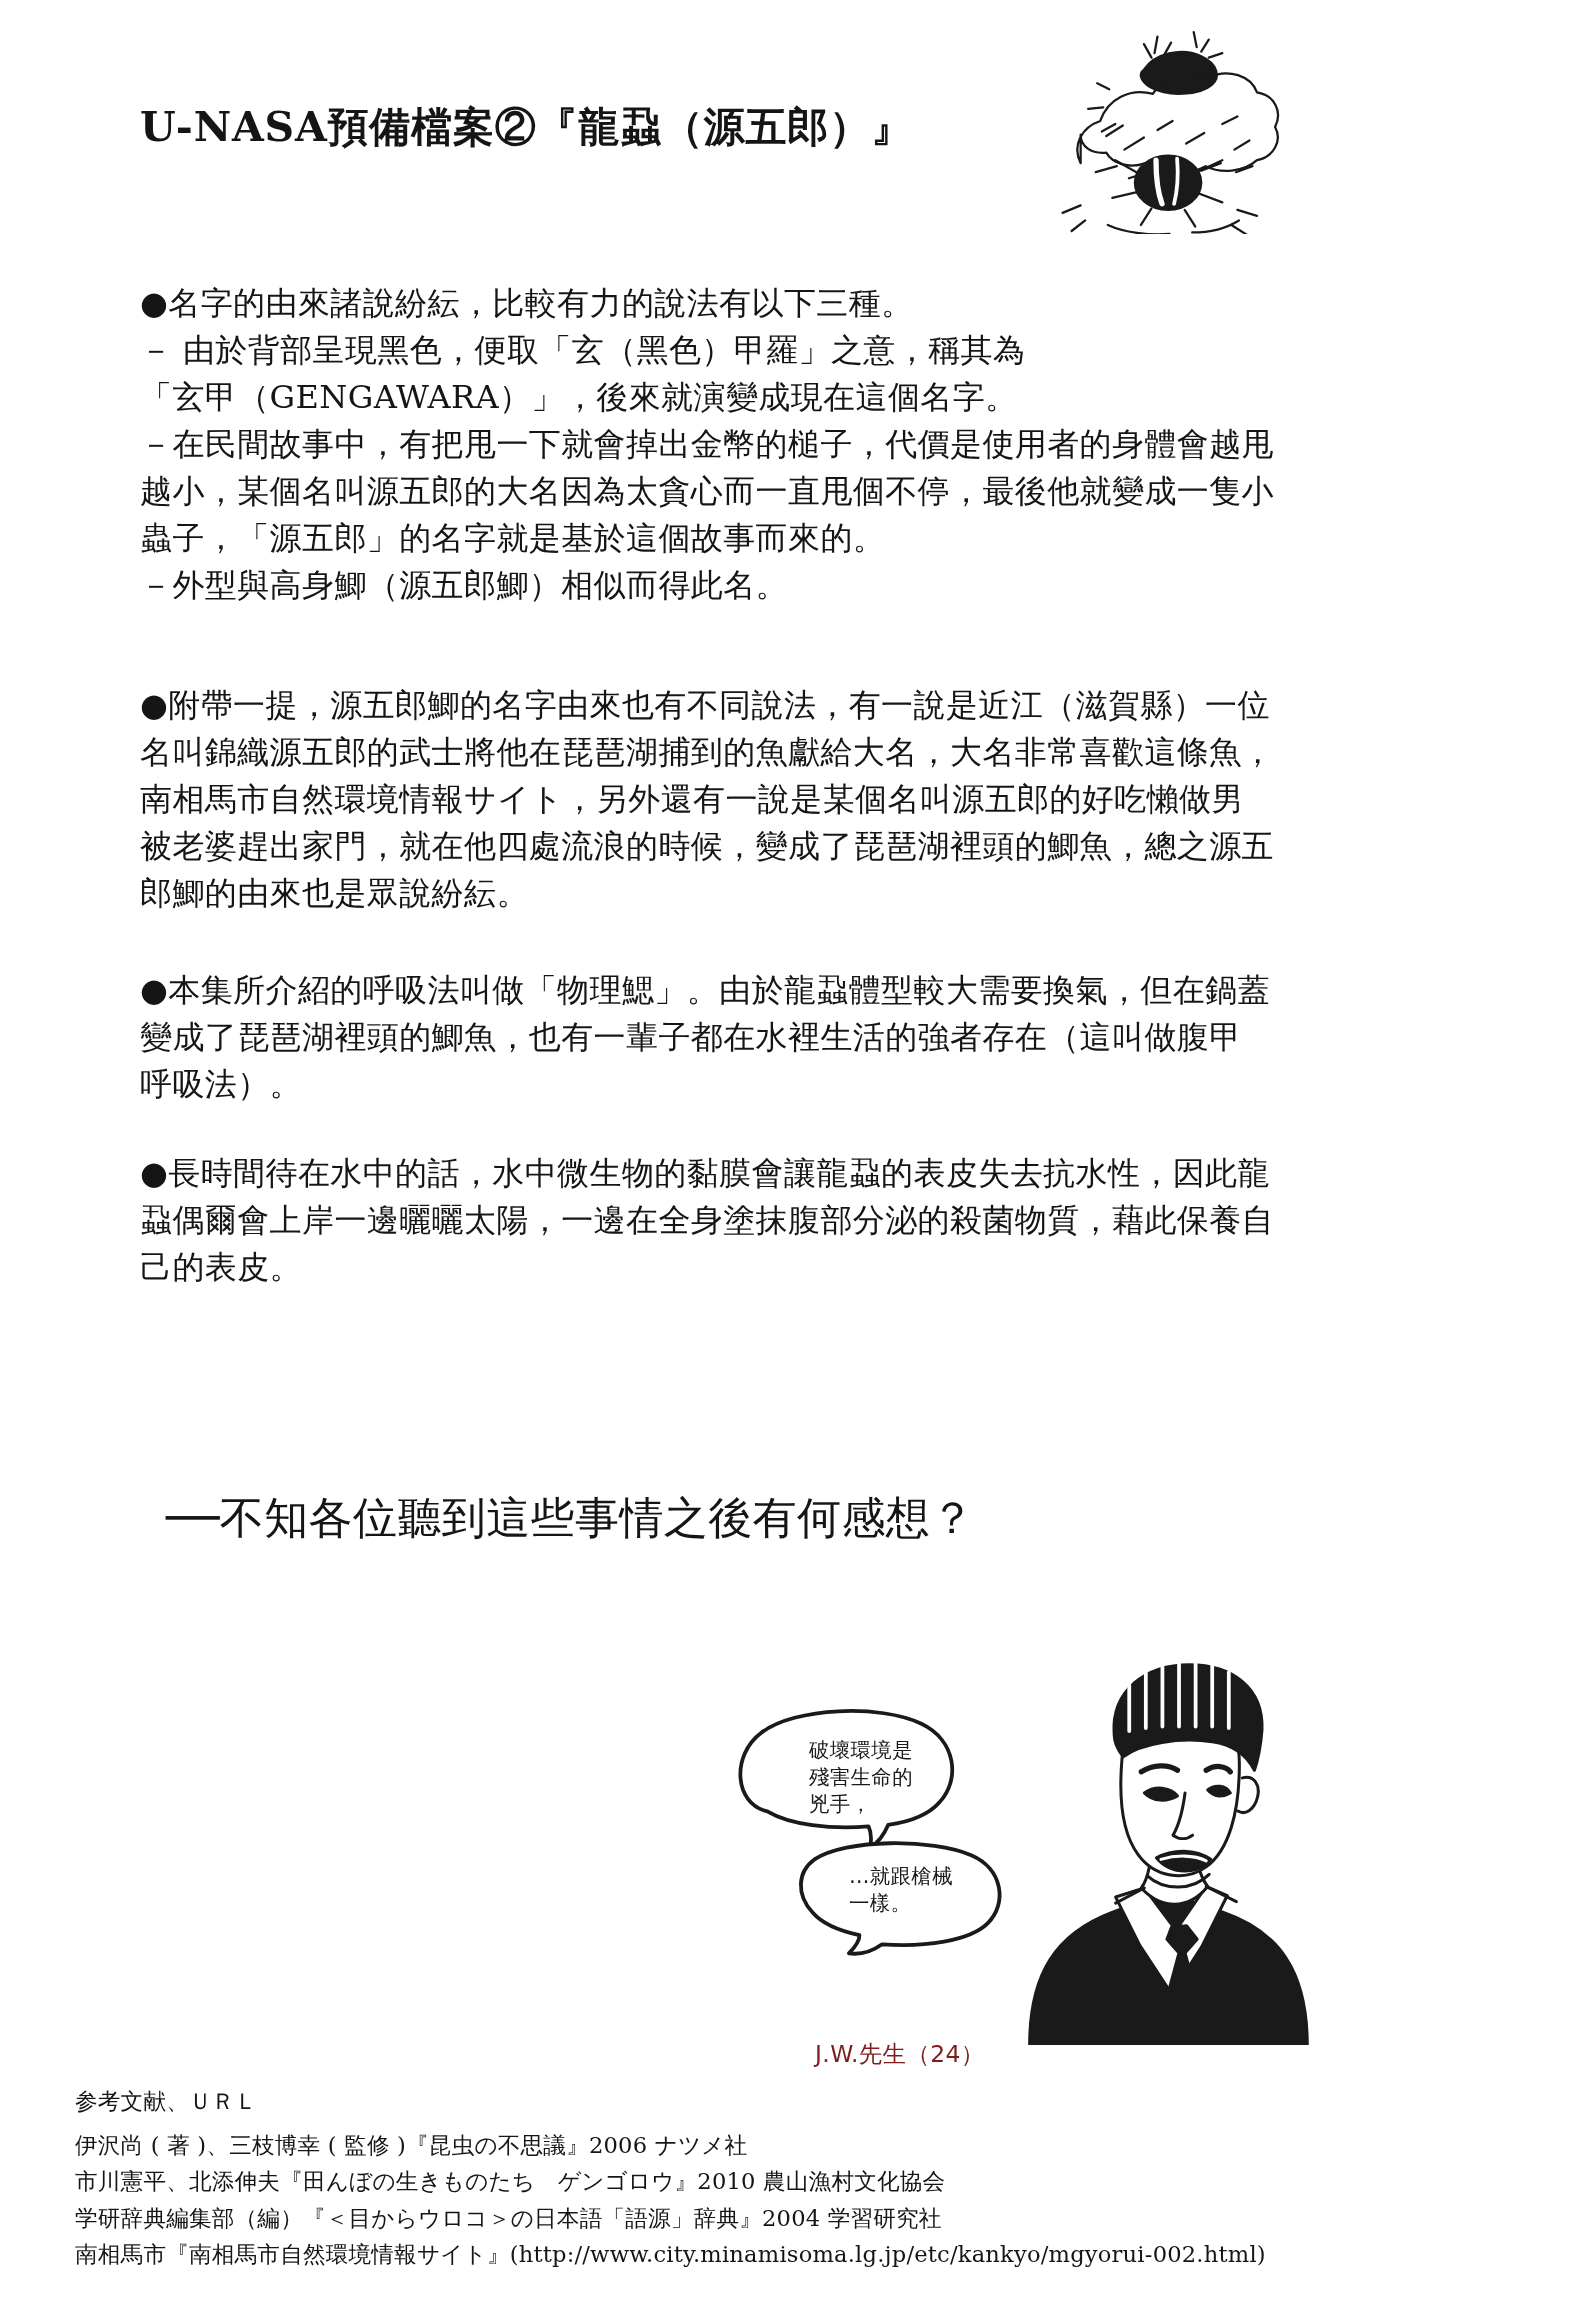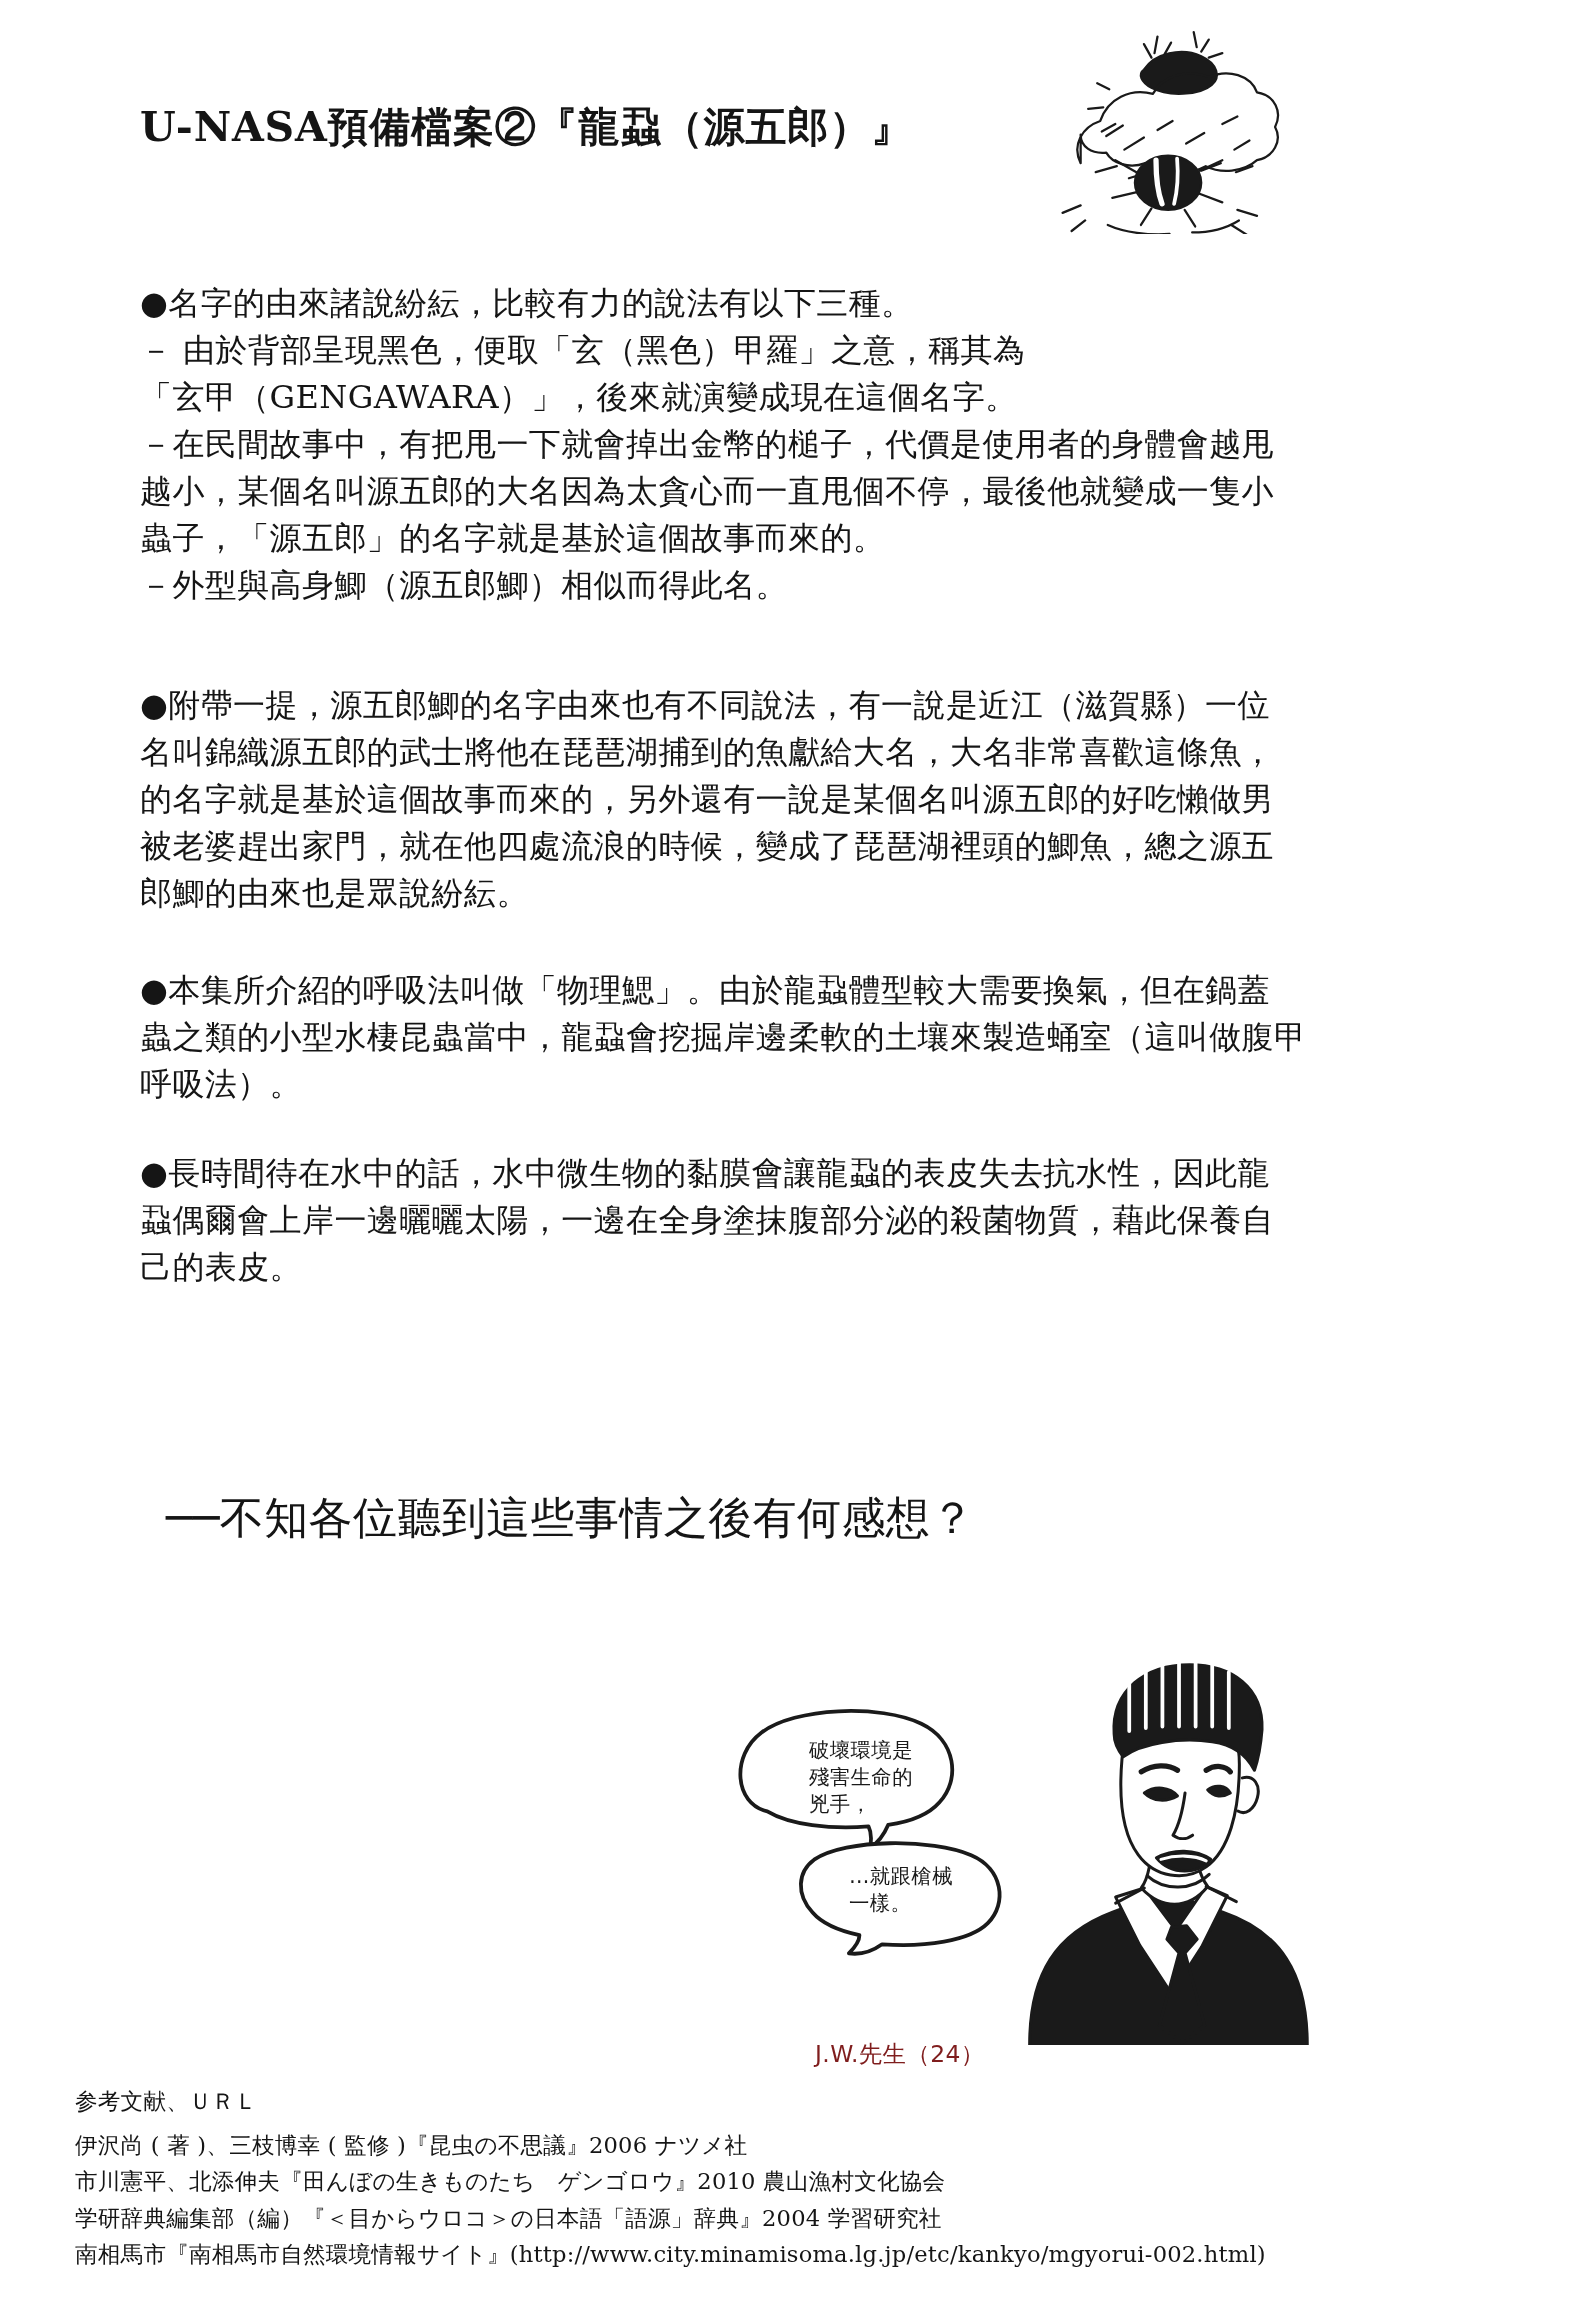--- a/index.html
+++ b/index.html
@@ -190,28 +190,28 @@
     <p>「玄甲（GENGAWARA）」，後來就演變成現在這個名字。</p>
     <p>－在民間故事中，有把甩一下就會掉出金幣的槌子，代價是使用者的身體會越甩</p>
     <p>越小，某個名叫源五郎的大名因為太貪心而一直甩個不停，最後他就變成一隻小</p>
     <p>蟲子，「源五郎」的名字就是基於這個故事而來的。</p>
     <p>－外型與高身鯽（源五郎鯽）相似而得此名。</p>
   </div>
 
   <div class="body-block blk2">
     <p>●附帶一提，源五郎鯽的名字由來也有不同說法，有一說是近江（滋賀縣）一位</p>
     <p>名叫錦織源五郎的武士將他在琵琶湖捕到的魚獻給大名，大名非常喜歡這條魚，</p>
-    <p>的名字就是基於這個故事而來的，另外還有一說是某個名叫源五郎的好吃懶做男</p>
+    <p>南相馬市自然環境情報サイト，另外還有一說是某個名叫源五郎的好吃懶做男</p>
     <p>被老婆趕出家門，就在他四處流浪的時候，變成了琵琶湖裡頭的鯽魚，總之源五</p>
     <p>郎鯽的由來也是眾說紛紜。</p>
   </div>
 
   <div class="body-block blk3">
     <p>●本集所介紹的呼吸法叫做「物理鰓」。由於龍蝨體型較大需要換氣，但在鍋蓋</p>
-    <p>蟲之類的小型水棲昆蟲當中，龍蝨會挖掘岸邊柔軟的土壤來製造蛹室（這叫做腹甲</p>
+    <p>變成了琵琶湖裡頭的鯽魚，也有一輩子都在水裡生活的強者存在（這叫做腹甲</p>
     <p>呼吸法）。</p>
   </div>
 
   <div class="body-block blk4">
     <p>●長時間待在水中的話，水中微生物的黏膜會讓龍蝨的表皮失去抗水性，因此龍</p>
     <p>蝨偶爾會上岸一邊曬曬太陽，一邊在全身塗抹腹部分泌的殺菌物質，藉此保養自</p>
     <p>己的表皮。</p>
   </div>
 
 

